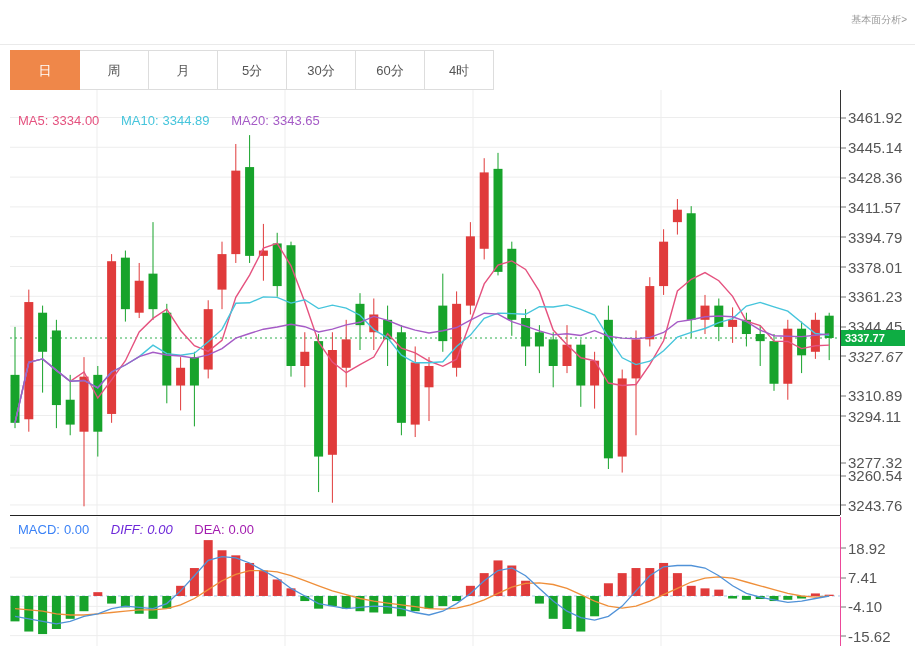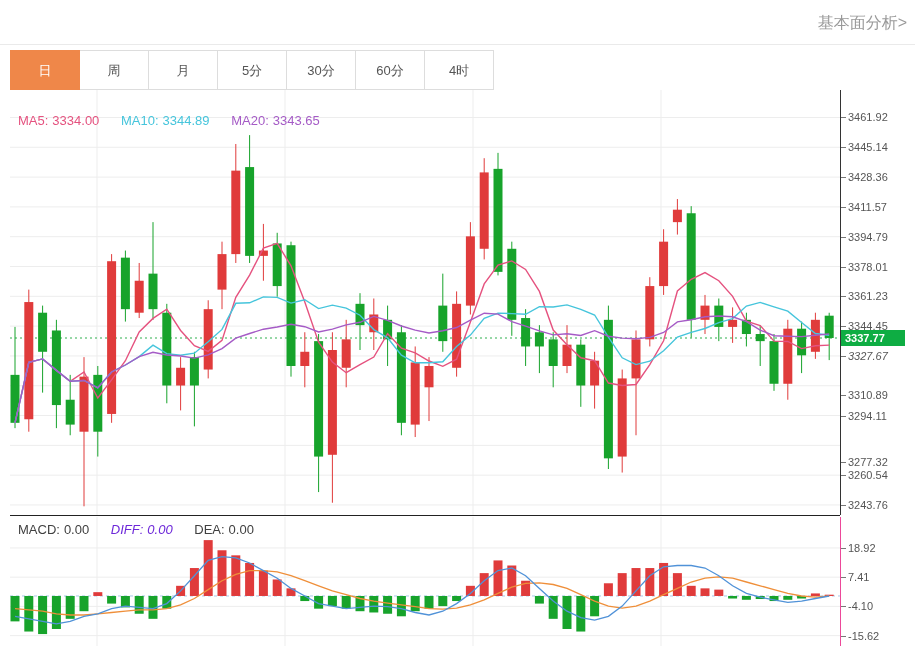--- a/index.html
+++ b/index.html
@@ -1,50 +1,50 @@
 <!DOCTYPE html>
 <html><head>
 <meta charset="utf-8">
 <style>
   html,body{margin:0;padding:0;background:#fff;width:915px;height:646px;overflow:hidden;
     font-family:"Liberation Sans","DejaVu Sans",sans-serif;}
   #app{position:relative;width:915px;height:646px;background:#fff;}
   
   .header{position:absolute;left:0;top:0;width:915px;height:44px;border-bottom:1px solid #eaeaea;}
   .page-title{position:absolute;left:12px;top:9px;font-size:23px;font-weight:bold;color:#222;margin-top:42px;}
-  .fund-link{position:absolute;right:8px;top:13px;font-size:16px;color:#999;cursor:pointer;text-decoration:none;}
+  .fund-link{position:absolute;right:8px;top:13px;font-size:10px;color:#999;cursor:pointer;text-decoration:none;}
   
   .tabbar{position:absolute;left:10px;top:50px;height:40px;display:flex;}
   .tab{width:70px;height:40px;line-height:40px;text-align:center;font-size:13px;color:#555;
     background:#fff;border:1px solid #ddd;margin-left:-1px;box-sizing:border-box;cursor:pointer;}
   .tab:first-child{margin-left:0;}
   .tab.sel{background:#ef8749;border-color:#ef8749;color:#fff;z-index:2;}
   
   .plot{position:absolute;left:10px;background:#fff;}
   #mainPlot{top:90px;width:830px;height:425px;border-bottom:1px solid #222;}
   #subPlot{top:517px;width:830px;height:129px;}
   .axis-col{position:absolute;left:840px;width:75px;}
   #mainAxis{top:90px;height:425px;border-left:1px solid #333;}
   #subAxis{top:517px;height:129px;border-left:1px solid #ec4899;}
-  .ytick{position:absolute;left:7px;font-size:11px;color:#555;transform:translateY(-50%);white-space:nowrap;}
+  .ytick{position:absolute;left:7px;font-size:15px;color:#555;transform:translateY(-50%);white-space:nowrap;}
   .ytick:before{content:"";position:absolute;left:-7px;top:50%;width:5px;border-top:1px solid #777;}
   .price-tag{position:absolute;left:0px;transform:translateY(-50%);background:#0ead43;color:#fff;
     font-size:11px;font-weight:bold;padding:2px 4px;min-width:56px;text-align:left;}
   
   .legend-row{position:absolute;left:18px;font-size:13px;white-space:nowrap;z-index:5;}
   .legend-row span{margin-right:4px;}
   .lg-gap{display:inline-block;width:10px;}
   .lbl{color:#333;}
   .val-green{color:#23a838;}
   .ma5c{color:#e5527f;}
   .ma10c{color:#46c5dc;}
   .ma20c{color:#a55bc6;}
-  .macdc{color:#404040;}
+  .macdc{color:#3b82f6;}
   .diffc{color:#6d28d9;font-style:italic;}
-  .deac{color:#404040;}
+  .deac{color:#a21caf;}
   svg{display:block;}
 </style>
 </head>
 <body>
 
 <div id="app">
 
   <div class="header">
     <div class="page-title">K线图</div>
     <a class="fund-link">基本面分析&gt;</a>

